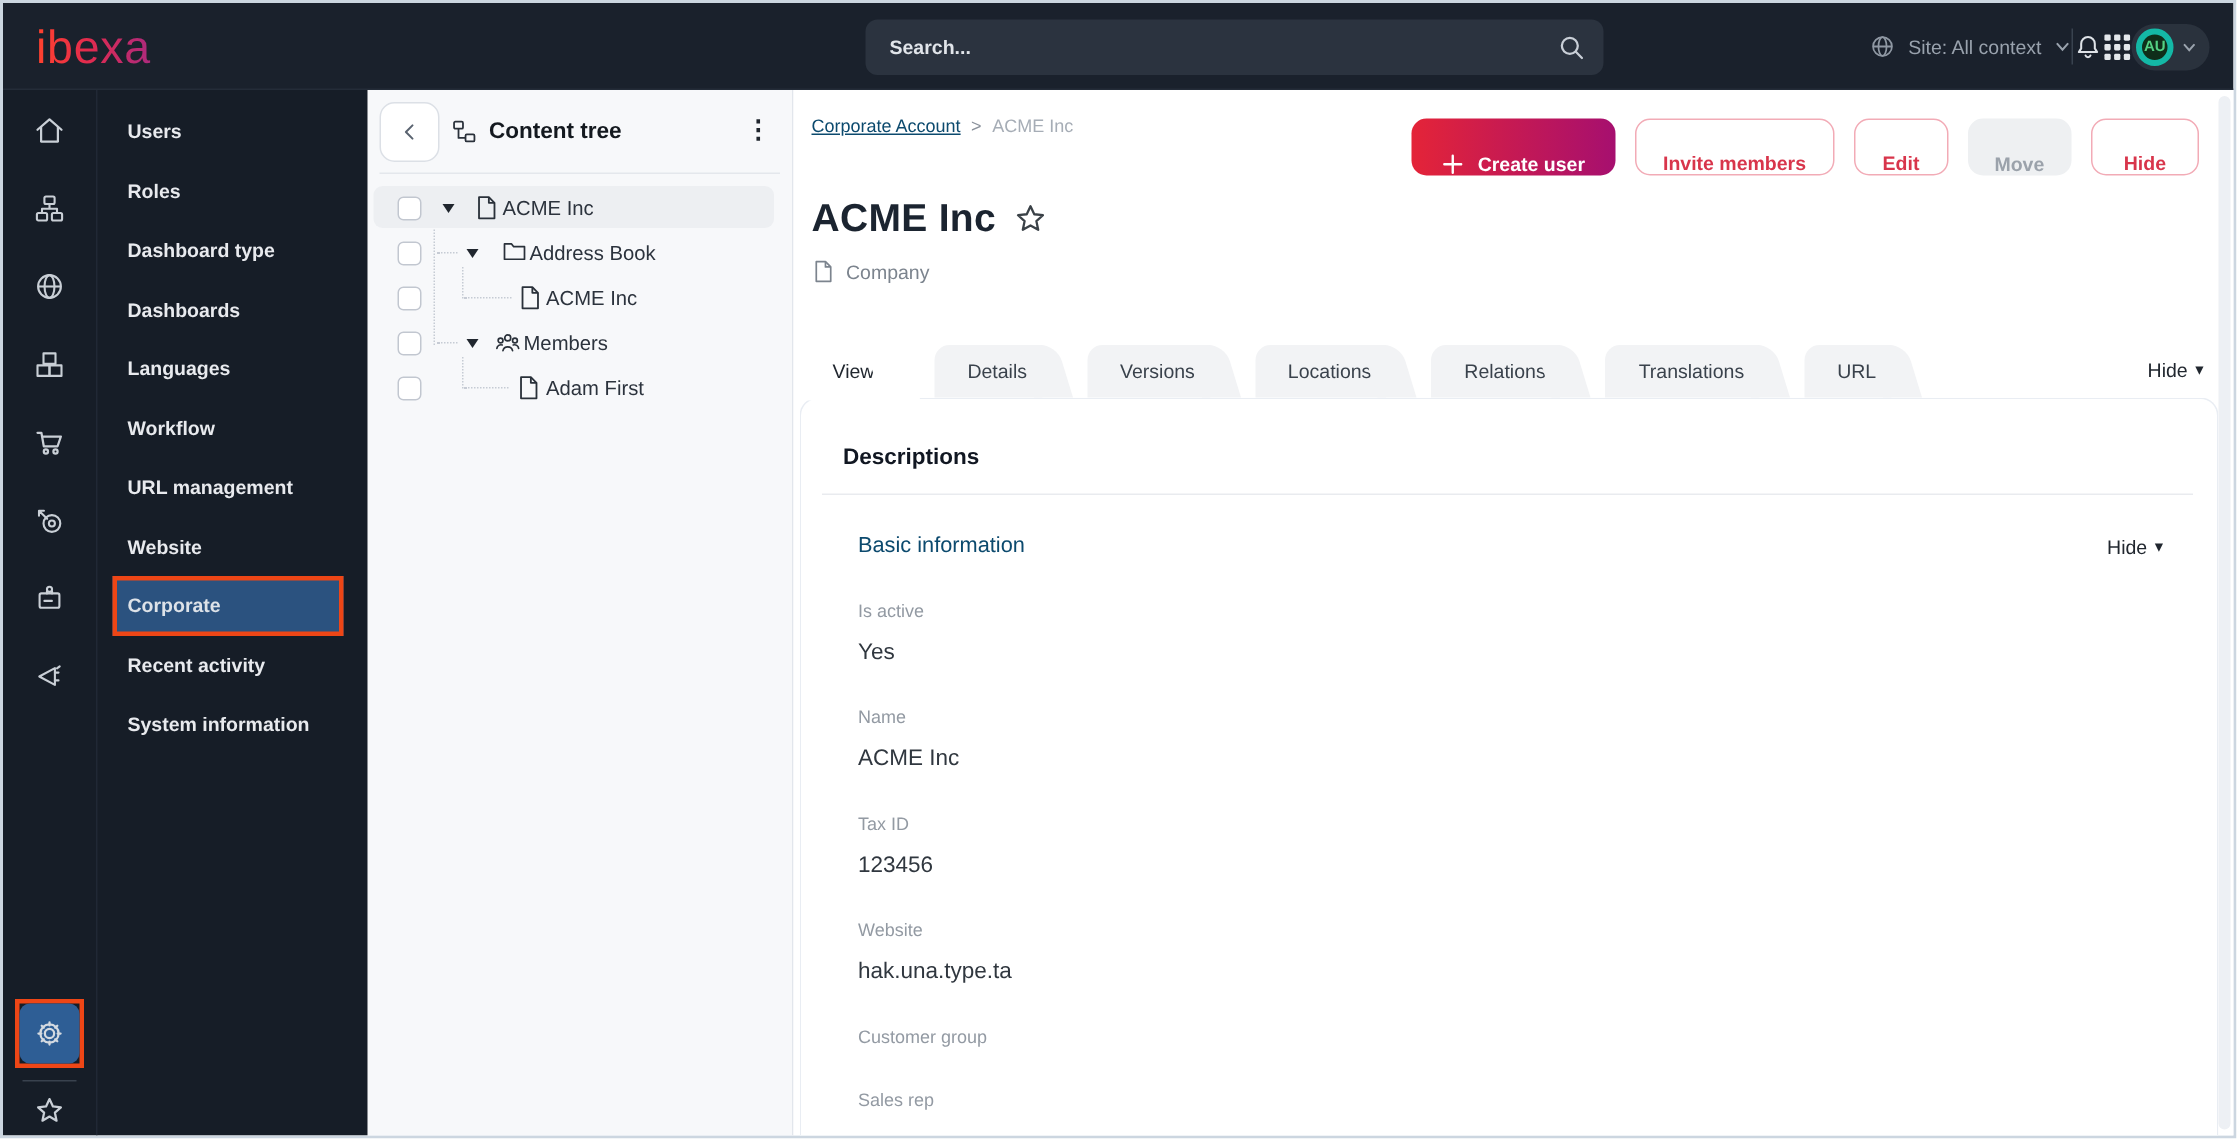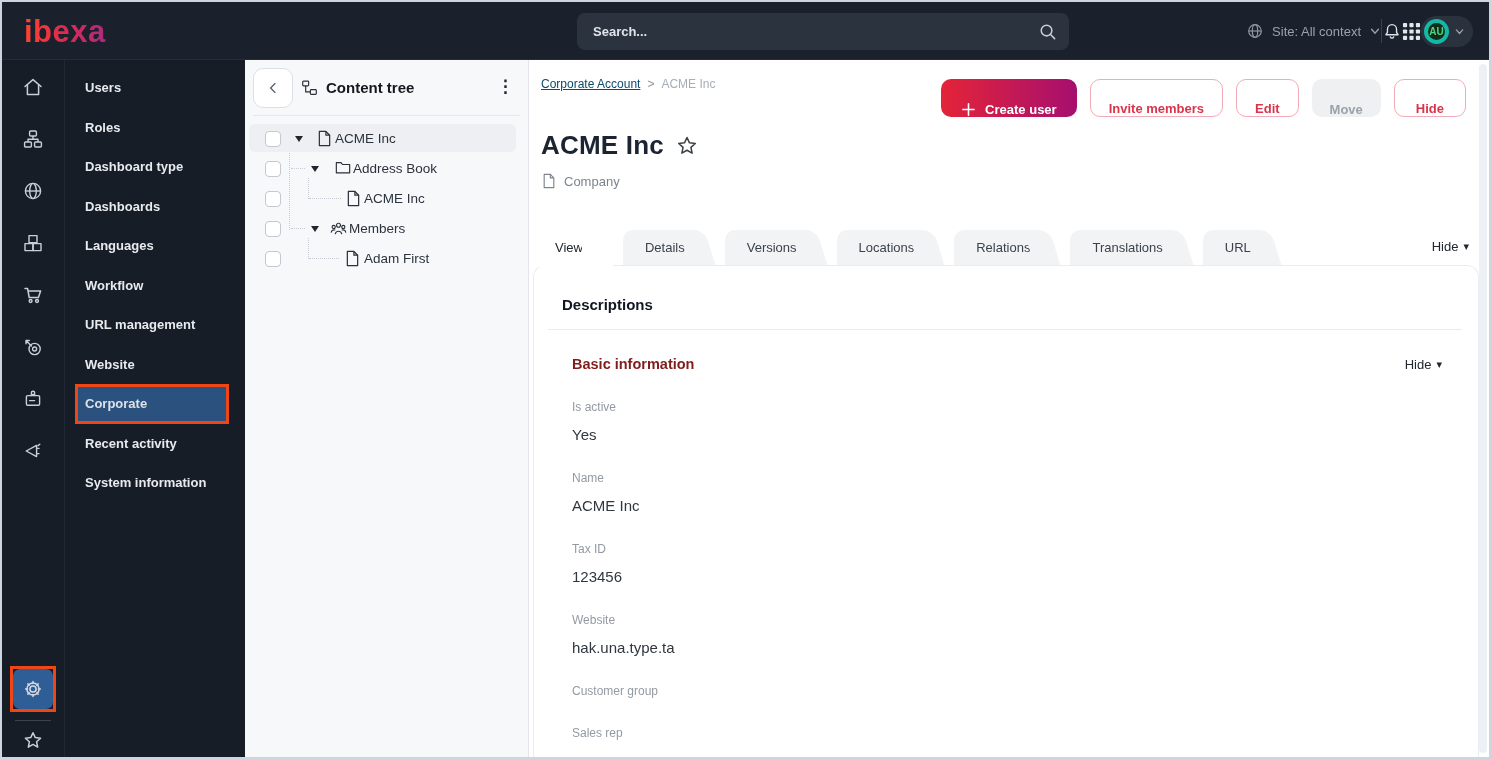--- a/index.html
+++ b/index.html
@@ -5,21 +5,21 @@
   * { margin:0; padding:0; box-sizing:border-box; }
   html,body { background:#fff; }
   body { font-family:"Liberation Sans", sans-serif; }
 
   .frame { position:relative; width:1491px; height:759px; border:2px solid #ccd6e0;
            background:#fff; overflow:hidden; }
 
   
   .topbar { position:absolute; left:0; top:0; right:0; height:58px; background:#1a212c;
             border-bottom:1px solid #242c38; z-index:5; }
-  .logo { position:absolute; left:22px; top:12px; font-size:31px; font-weight:700; letter-spacing:.5px;
+  .logo { position:absolute; left:22px; top:12px; font-size:31px; font-weight:400; letter-spacing:.5px;
           background:linear-gradient(92deg,#ff4030 5%,#e22b4e 45%,#b02a7a 95%);
           -webkit-background-clip:text; background-clip:text; color:transparent; }
   .search { position:absolute; left:575px; top:11px; width:492px; height:37px; background:#2b333f;
             border-radius:8px; display:flex; align-items:center; padding:0 12px 0 16px;gap:24px; }
   .search input { flex:1; background:transparent; border:none; outline:none; color:#e8ebef;
                   font-size:13px; font-weight:700; font-family:"Liberation Sans",sans-serif; }
   .search input::placeholder { color:#e1e5ea; opacity:1; }
   .tb-right { position:absolute; right:16px; top:0; height:58px; display:flex; align-items:center; }
   .site-sel { display:flex; align-items:center; gap:8px; color:#99a2ad; font-size:13px; cursor:pointer; }
   .tb-divider { width:1px; height:24px; background:#39434f; }
@@ -106,21 +106,21 @@
   .tab.active { background:#fff; height:37px; color:#21272f; }
   .hide-ctl { position:absolute; right:20px; top:179px; display:flex; align-items:center; gap:5px;
               font-size:13px; color:#21272f; cursor:pointer; }
   .hide-ctl .car, .hide-ctl2 .car { font-size:11px; color:#21272f; }
 
   .card { position:absolute; left:4px; right:10px; top:205px; bottom:0; background:#fff;
           border:1px solid #e9edf3; border-bottom:none; border-radius:12px 12px 0 0; overflow:hidden; }
   .desc-title { margin:30px 0 0 28px; font-size:15px; font-weight:700; color:#111722; }
   .card-divider { height:1px; background:#e9ebef; margin:16px 16px 0 14px; }
   .bi-row { display:flex; justify-content:space-between; align-items:center; margin:26px 36px 0 38px; }
-  .bi-title { font-size:14.5px; font-weight:700; color:#7f1d1d; }
+  .bi-title { font-size:14.5px; font-weight:400; color:#0c4a6e; }
   .hide-ctl2 { display:flex; align-items:center; gap:5px; font-size:13px; color:#21272f; cursor:pointer; }
   .fields { margin:26px 0 0 38px; }
   .fgroup { margin-bottom:24px; }
   .flabel { font-size:12px; color:#939aa3; line-height:18px; }
   .fvalue { font-size:15px; color:#30373f; line-height:20px; margin-top:9px; }
   .fvalue.link { text-decoration:underline; cursor:pointer; }
 
   .scroll-strip { position:absolute; right:2px; top:4px; bottom:4px; width:8px; background:#edf0f4;
                   border-radius:4px; }
 

